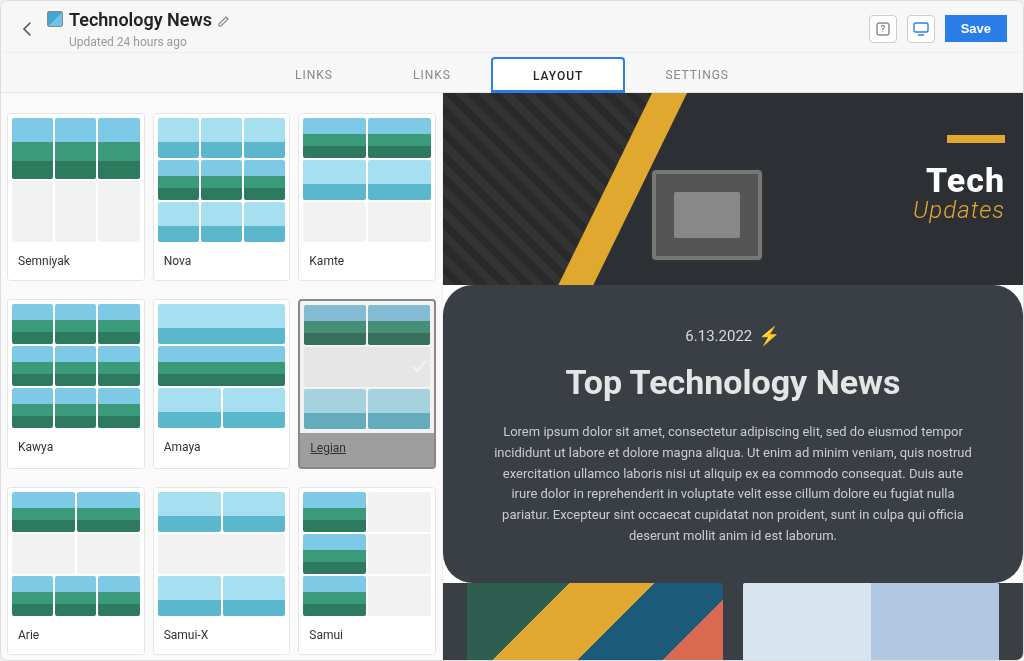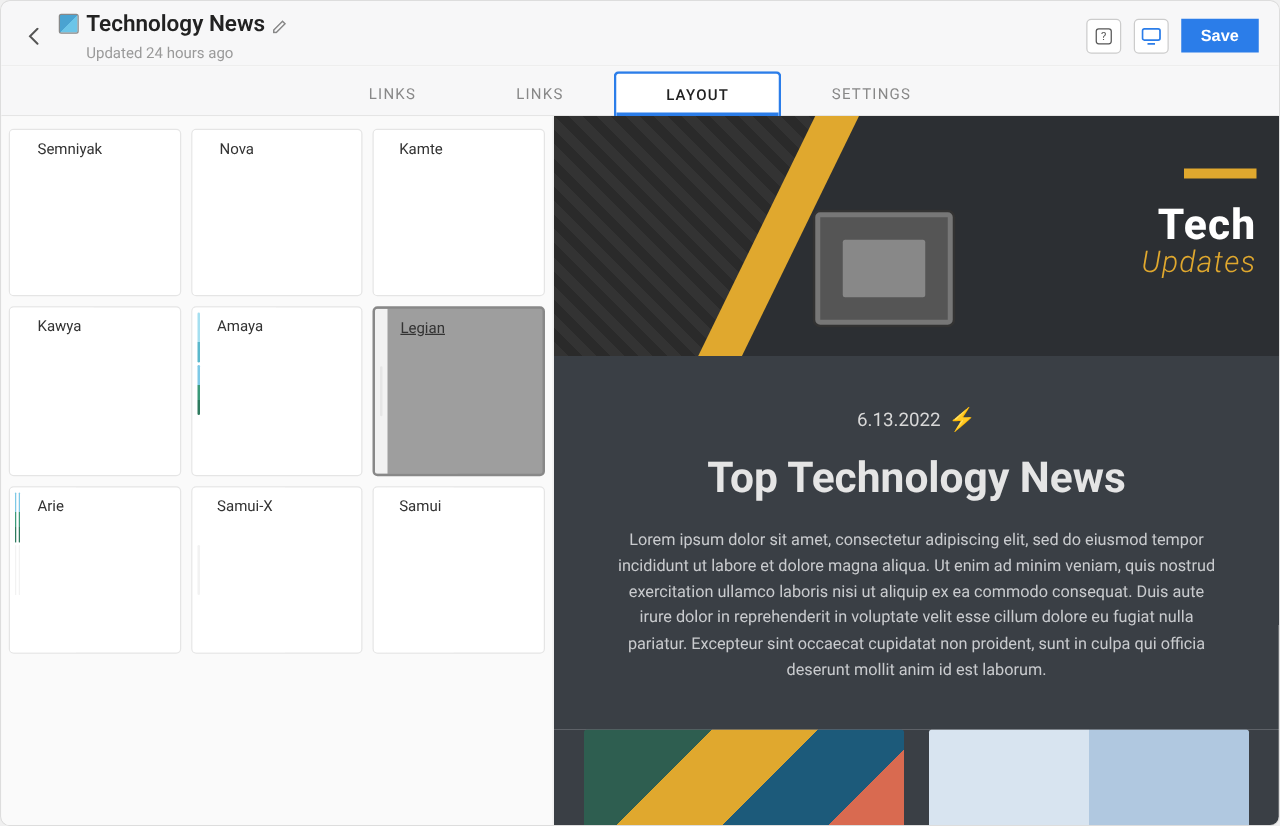--- a/index.html
+++ b/index.html
@@ -84,21 +84,21 @@
     position:relative;
   }
   .left-panel::-webkit-scrollbar{width:8px;}
   .left-panel::-webkit-scrollbar-thumb{background:#ccc;border-radius:4px;}
   .template-grid {
     display:grid;grid-template-columns:repeat(3,1fr);gap:8px;
   }
   .tcard {
     background:#fff;border:1px solid #e5e5e5;border-radius:4px;
     overflow:hidden;cursor:pointer;
-    display:flex;flex-direction:row;
+    display:flex;flex-direction:column;margin-top:10px;
   }
   .tcard.selected { border:2px solid #888;background:#9e9e9e; }
   .tcard.selected .tname{ background:#9e9e9e;color:#333;text-decoration:underline; }
   .tpreview {
     height:132px;position:relative;overflow:hidden;
     display:flex;flex-direction:column;gap:2px;padding:4px;
     background:#fff;
   }
   .tcard.selected .tpreview{ filter:grayscale(0.2) brightness(0.95); }
   .tname {
@@ -148,21 +148,21 @@
   .hero-text {
     position:absolute;right:18px;top:70px;text-align:right;
   }
   .hero-accent {
     position:absolute;right:18px;top:42px;width:58px;height:8px;background:#e0a82e;
   }
   .hero-t1 { font-size:34px;font-weight:800;color:#fff;letter-spacing:1px;line-height:1; }
   .hero-t2 { font-size:24px;font-weight:300;color:#e0a82e;letter-spacing:1px;line-height:1.1;font-style:italic; }
 
   .article {
-    background:#3a3f45;padding:40px 48px 36px;text-align:center;color:#fff;
+    background:#3a3f45;padding:40px 48px 36px;text-align:center;color:#fff;border-radius:30px;
   }
   .article-date { font-size:15px;color:#d8d8d8;display:flex;justify-content:center;align-items:center;gap:6px; }
   .bolt { color:#e0a82e;font-size:18px; }
   .article-title { font-size:34px;font-weight:700;margin:16px 0 20px;color:#e5e5e5; }
   .article-body { font-size:13px;line-height:1.6;color:#c9cbce;max-width:520px;margin:0 auto; }
 
   .cards-row { background:#3a3f45;padding:0 24px 24px;display:flex;gap:20px; }
   .news-card { flex:1;background:#222;position:relative;height:84px;overflow:hidden;border-radius:2px; }
   .nc1 { background:linear-gradient(135deg,#2e5e50 0 30%,#e0a82e 30% 55%,#1c5a7a 55% 80%,#d96a50 80% 100%); }
   .nc2 { background:linear-gradient(90deg,#d8e4f0 0 50%,#b0c8e0 50% 100%); }

